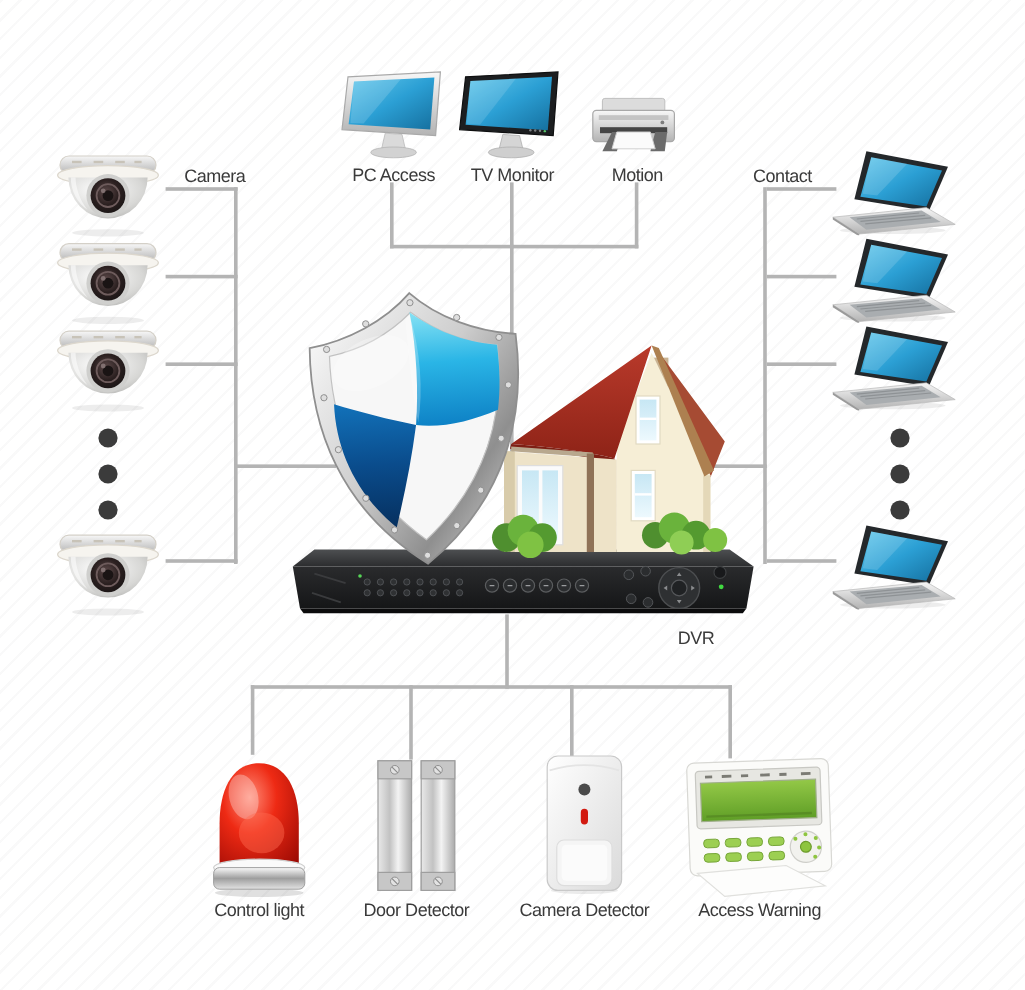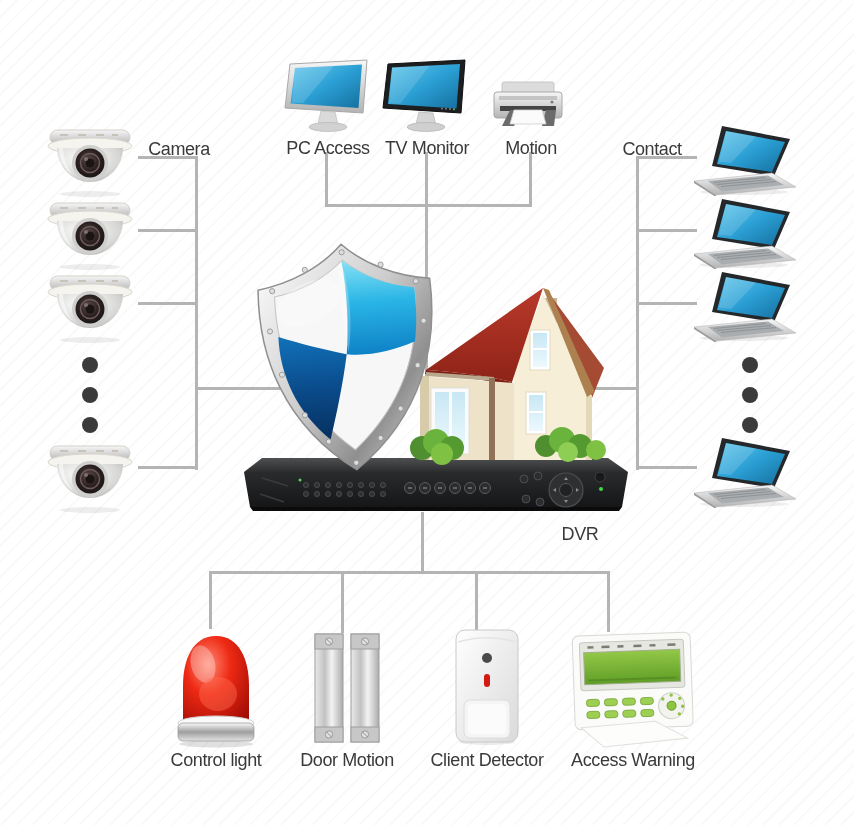--- a/index.html
+++ b/index.html
@@ -9,21 +9,21 @@
     background:
       repeating-linear-gradient(135deg, rgba(120,120,125,.045) 0 2px, rgba(0,0,0,0) 2px 11px),
       #ffffff;
   }
   .line{position:absolute;background:#b4b4b4;z-index:1;}
   .line.h{height:3px;} .line.v{width:3px;}
   .dev{position:absolute;z-index:2;}
   .z3{z-index:3;} .z4{z-index:4;}
   .label{
     position:absolute;z-index:6;transform:translateX(-50%);
-    font-size:18px;letter-spacing:-0.4px;color:#3a3a3a;white-space:nowrap;
+    font-size:15px;letter-spacing:-0.4px;color:#3a3a3a;white-space:nowrap;
   }
   .dot{position:absolute;width:16px;height:16px;border-radius:50%;background:#3b3b3b;z-index:2;}
 </style>
 </head>
 <body>
 
 <div id="stage">
 
   <svg width="0" height="0" style="position:absolute" aria-hidden="true">
     <defs>
@@ -433,17 +433,17 @@
       <use href="#sym-access"></use>
     </svg>
 
   <div class="label" style="left:179px;top:139px">Camera</div>
   <div class="label" style="left:328px;top:138px">PC Access</div>
   <div class="label" style="left:427px;top:138px">TV Monitor</div>
   <div class="label" style="left:531px;top:138px">Motion</div>
   <div class="label" style="left:652px;top:139px">Contact</div>
   <div class="label" style="left:580px;top:524px">DVR</div>
   <div class="label" style="left:216px;top:750px">Control light</div>
-  <div class="label" style="left:347px;top:750px">Door Motion</div>
-  <div class="label" style="left:487px;top:750px">Client Detector</div>
+  <div class="label" style="left:347px;top:750px">Door Detector</div>
+  <div class="label" style="left:487px;top:750px">Camera Detector</div>
   <div class="label" style="left:633px;top:750px">Access Warning</div>
 
 </div>
 
 </body></html>

